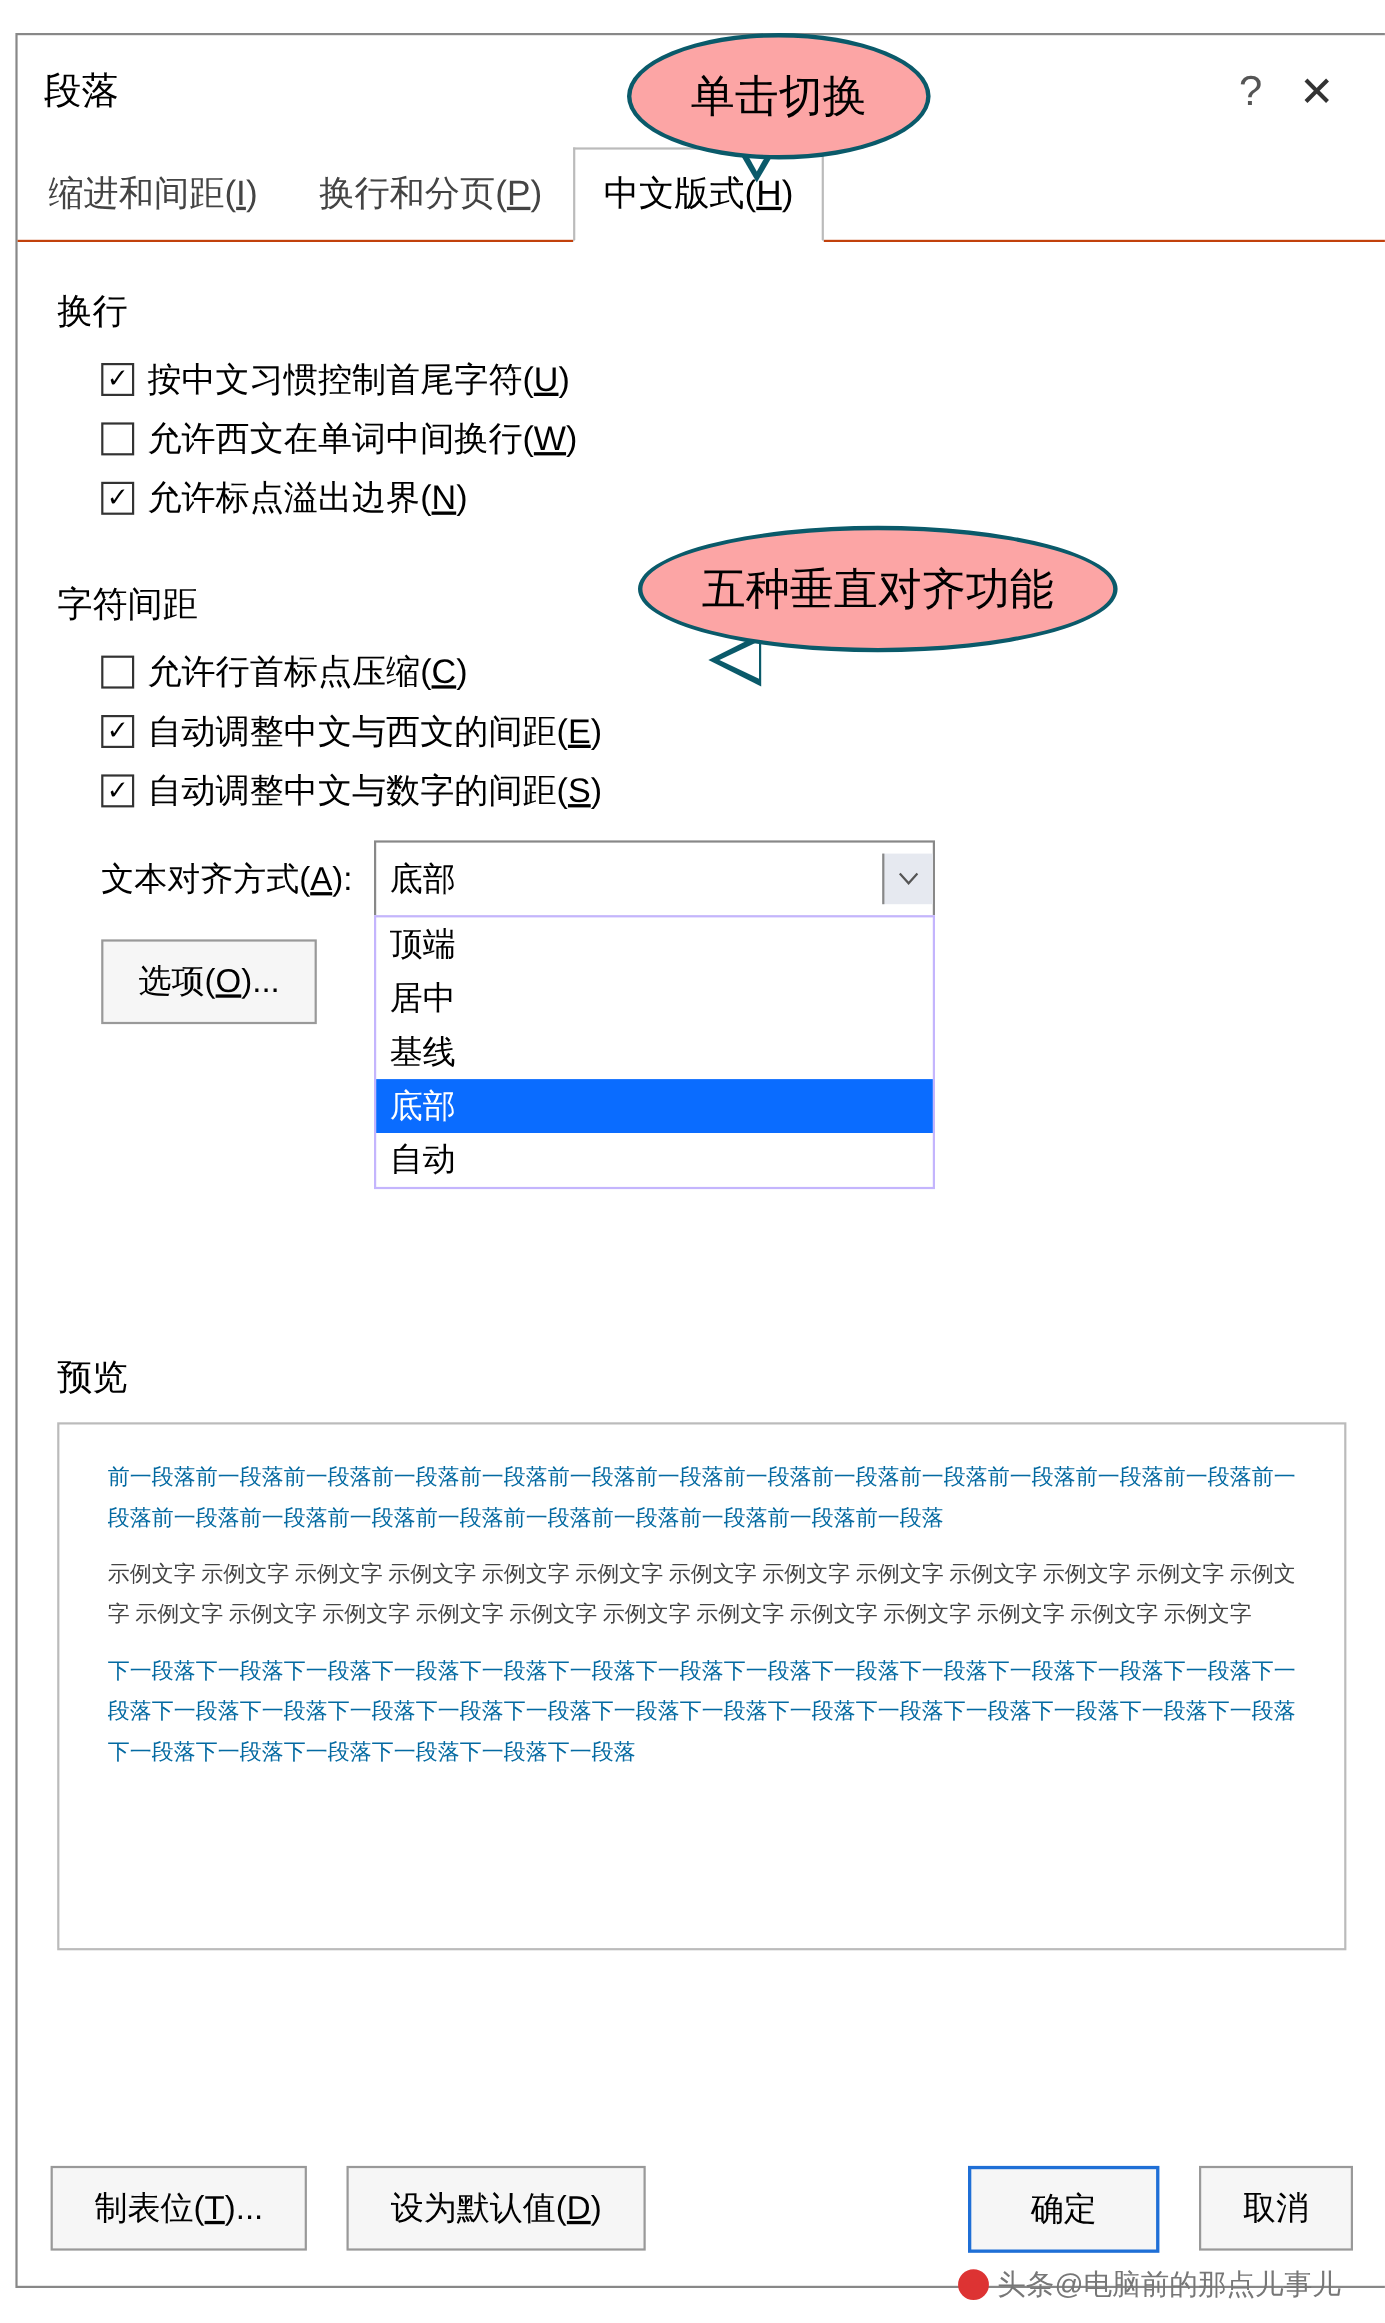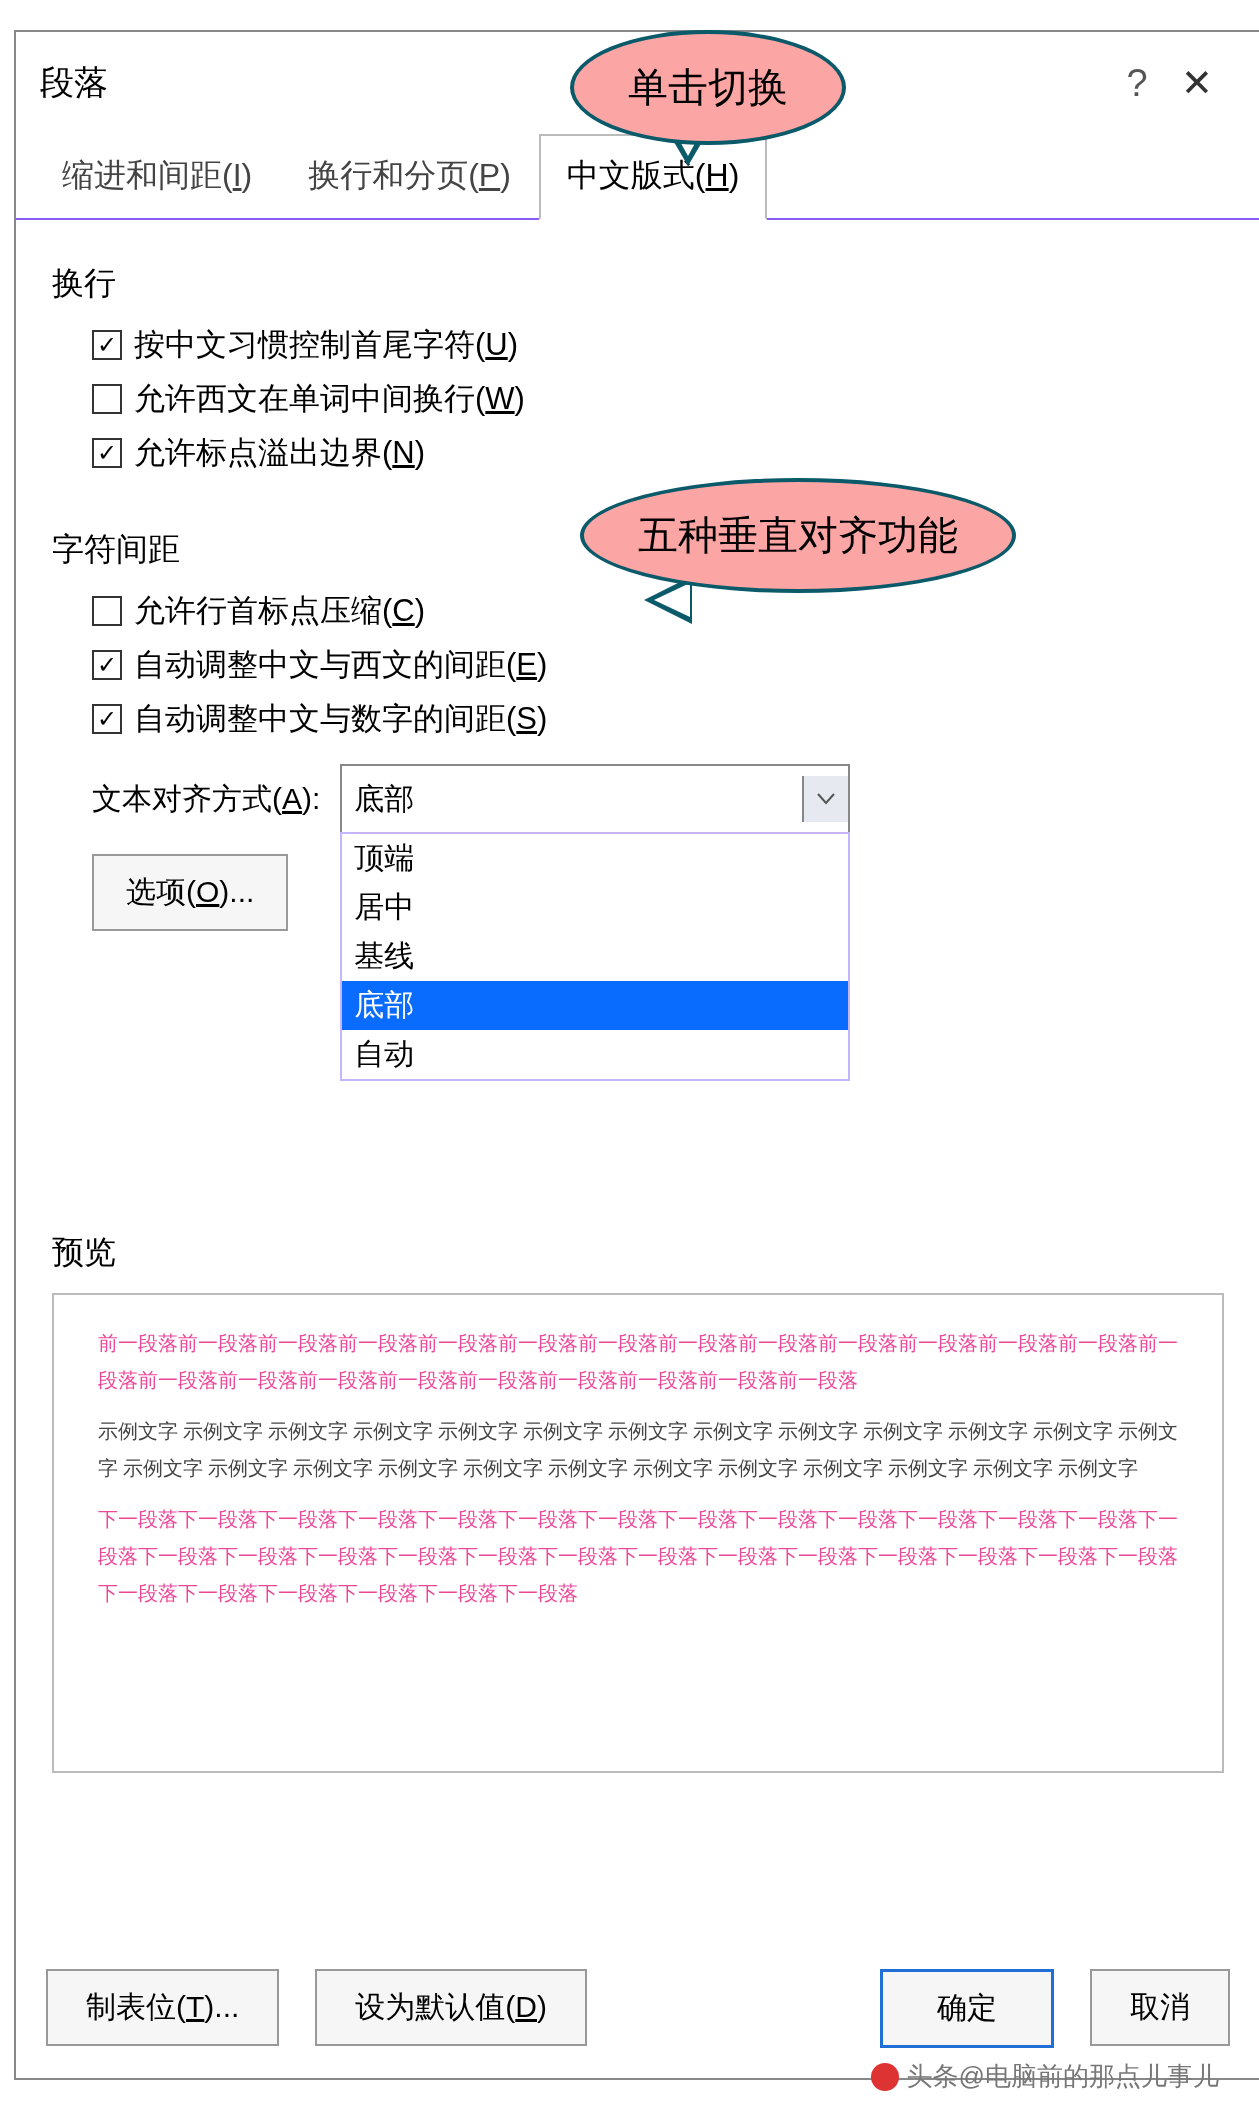--- a/index.html
+++ b/index.html
@@ -25,22 +25,22 @@
   }
   .titlebar {
     display: flex; align-items: center;
     padding: 28px 28px 28px 24px;
   }
   .titlebar .title { flex: 1; font-size: 34px; }
   .titlebar .help { width: 50px; text-align: center; font-size: 38px; color: #555; }
   .titlebar .close { width: 70px; text-align: center; font-size: 38px; color: #333; }
   .tabs {
     display: flex;
-    padding: 0 18px;
-    border-bottom: 2px solid #8b5cf6;
+    padding: 0 0;
+    border-bottom: 2px solid #c2410c;
   }
   .tab {
     padding: 18px 26px;
     border: 2px solid transparent;
     font-size: 32px;
     color: #444;
     cursor: pointer;
   }
   .tab.active {
     border: 2px solid #bbb;
@@ -105,21 +105,21 @@
   }
   .options-btn { margin-left: 40px; margin-top: 20px; }
   .preview-box {
     border: 2px solid #bbb;
     margin-top: 18px;
     padding: 30px 44px;
     font-size: 20px;
     line-height: 1.85;
     height: 480px;
   }
-  .preview-gray { color: #ec4899; font-family: "SimSun", serif; }
+  .preview-gray { color: #0369a1; font-family: "SimSun", serif; }
   .preview-dark { color: #444; font-family: "SimSun", serif; margin: 14px 0; }
   .footer {
     display: flex; gap: 36px;
     padding: 26px 30px 30px 30px;
     align-items: flex-start;
   }
   .footer .spacer { flex: 1; }
   .btn.primary { border: 3px solid #1f6fd6; padding: 16px 54px; }
   .btn.wide { padding: 16px 38px; }
   .callout {

